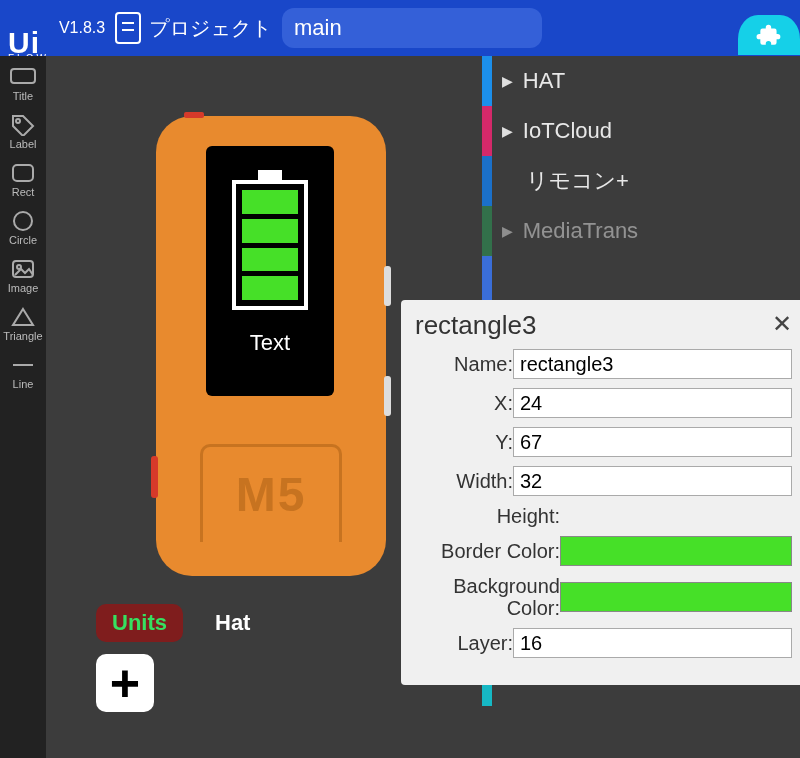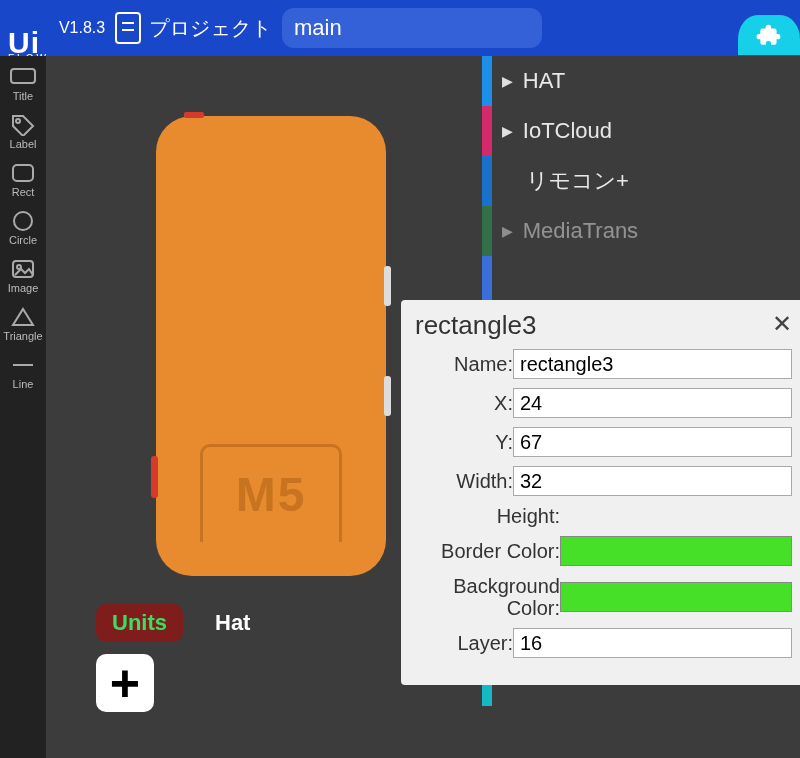--- a/index.html
+++ b/index.html
@@ -251,20 +251,30 @@
   </div>
 </div>
 
 <div class="canvas">
 
   <div class="device">
     <div class="side-btn top"></div>
     <div class="side-btn left"></div>
     <div class="side-btn right1"></div>
     <div class="side-btn right2"></div>
+    <div class="screen">
+      <div class="battery">
+        <div class="battery-nub"></div>
+        <div class="bar"></div>
+          <div class="bar"></div>
+          <div class="bar"></div>
+          <div class="bar"></div>
+      </div>
+      <div class="screen-text">Text</div>
+    </div>
     <div class="m5-slot">
       <span>M5</span>
     </div>
   </div>
 
   <div class="unit-tabs">
     <div class="tab-pill active">Units</div>
     <div class="tab-pill inactive">Hat</div>
   </div>
   <div class="add-unit">

